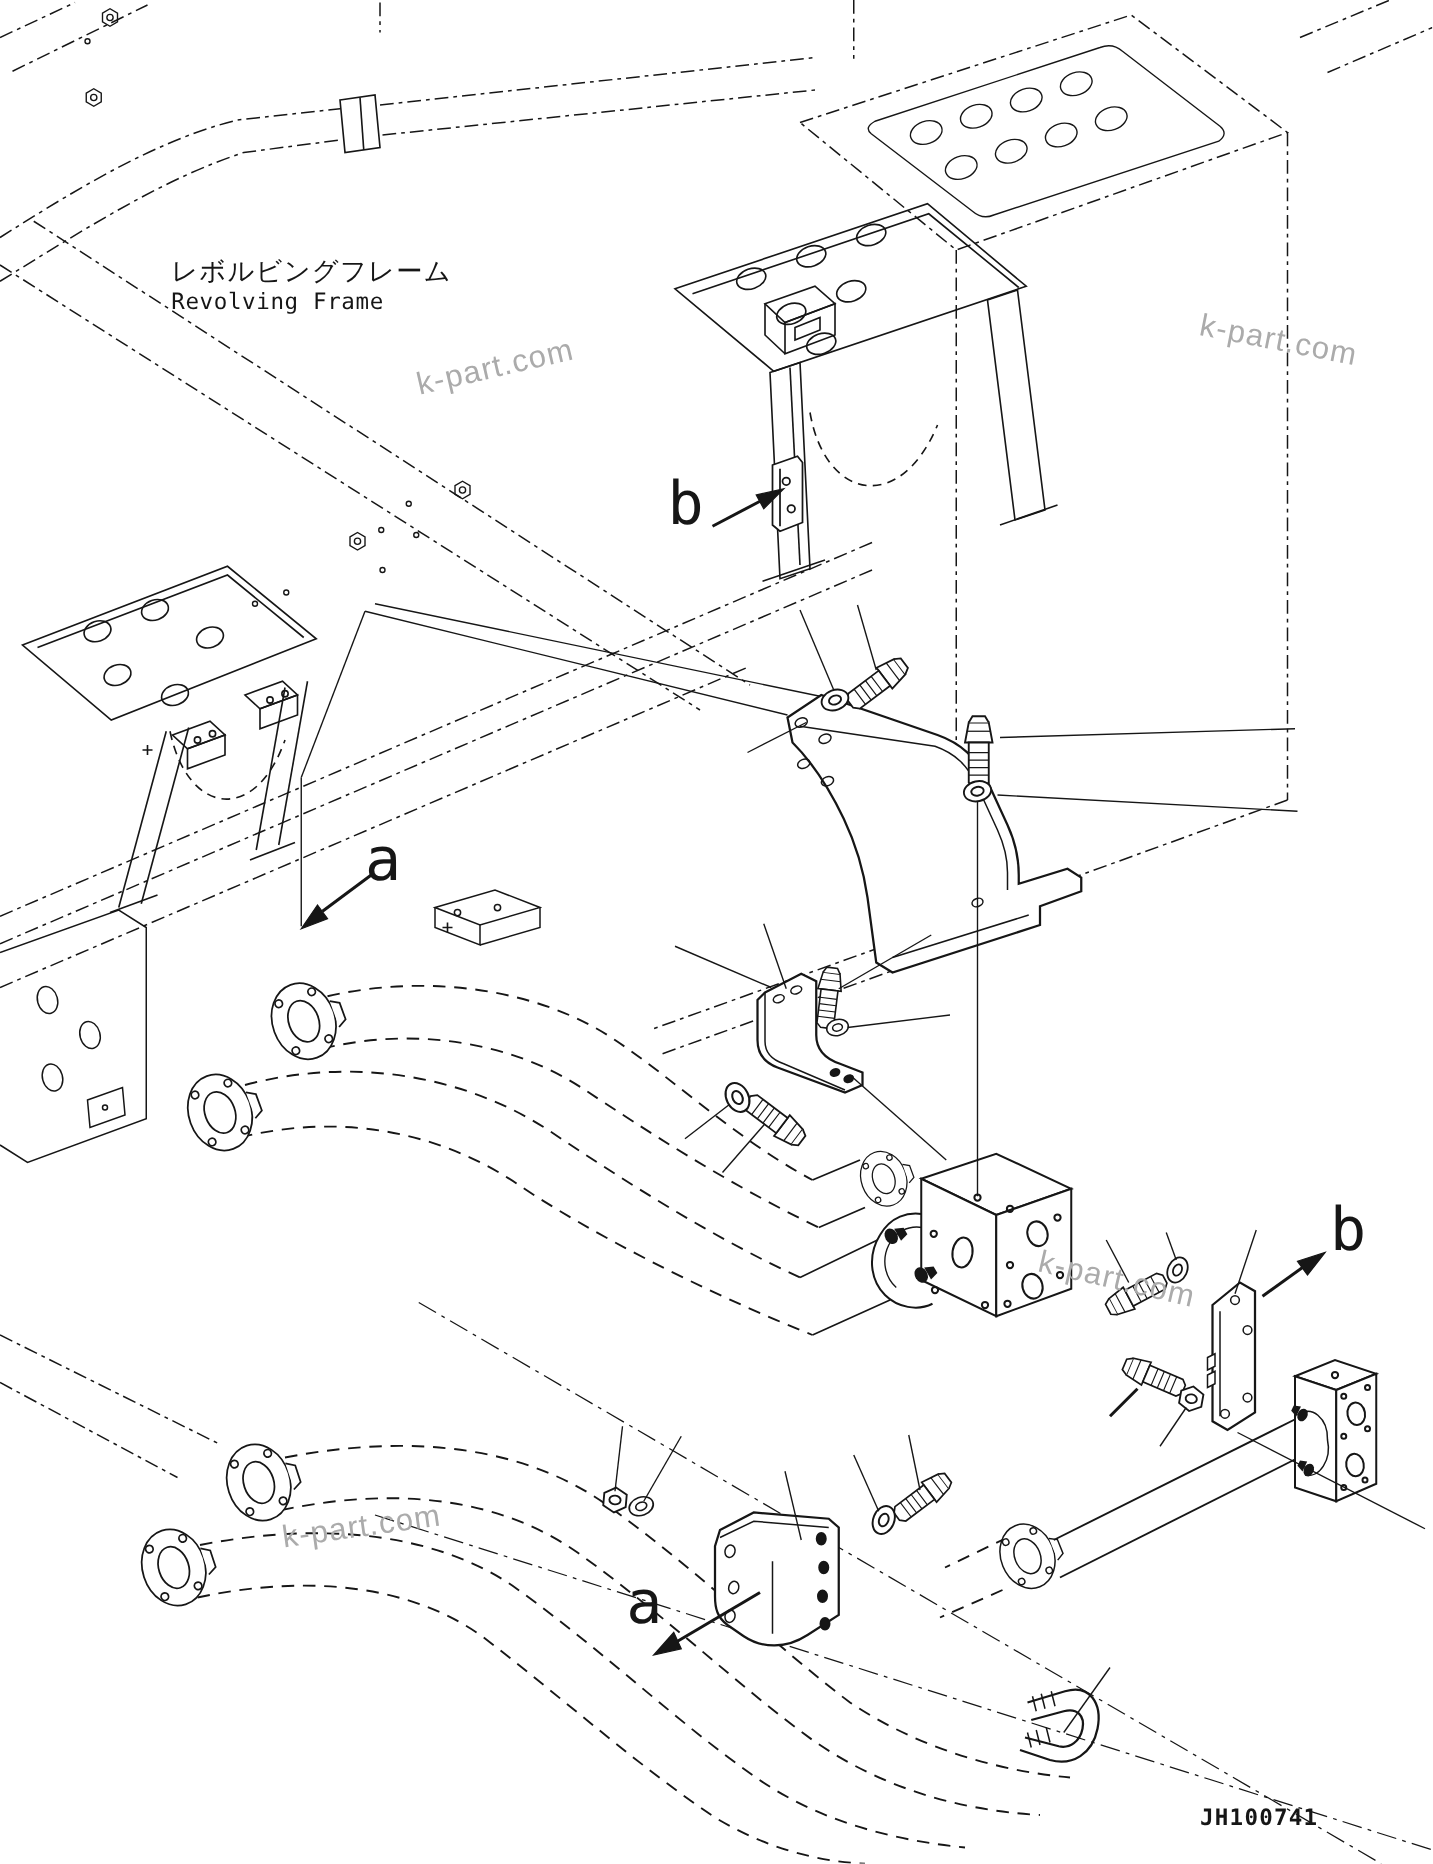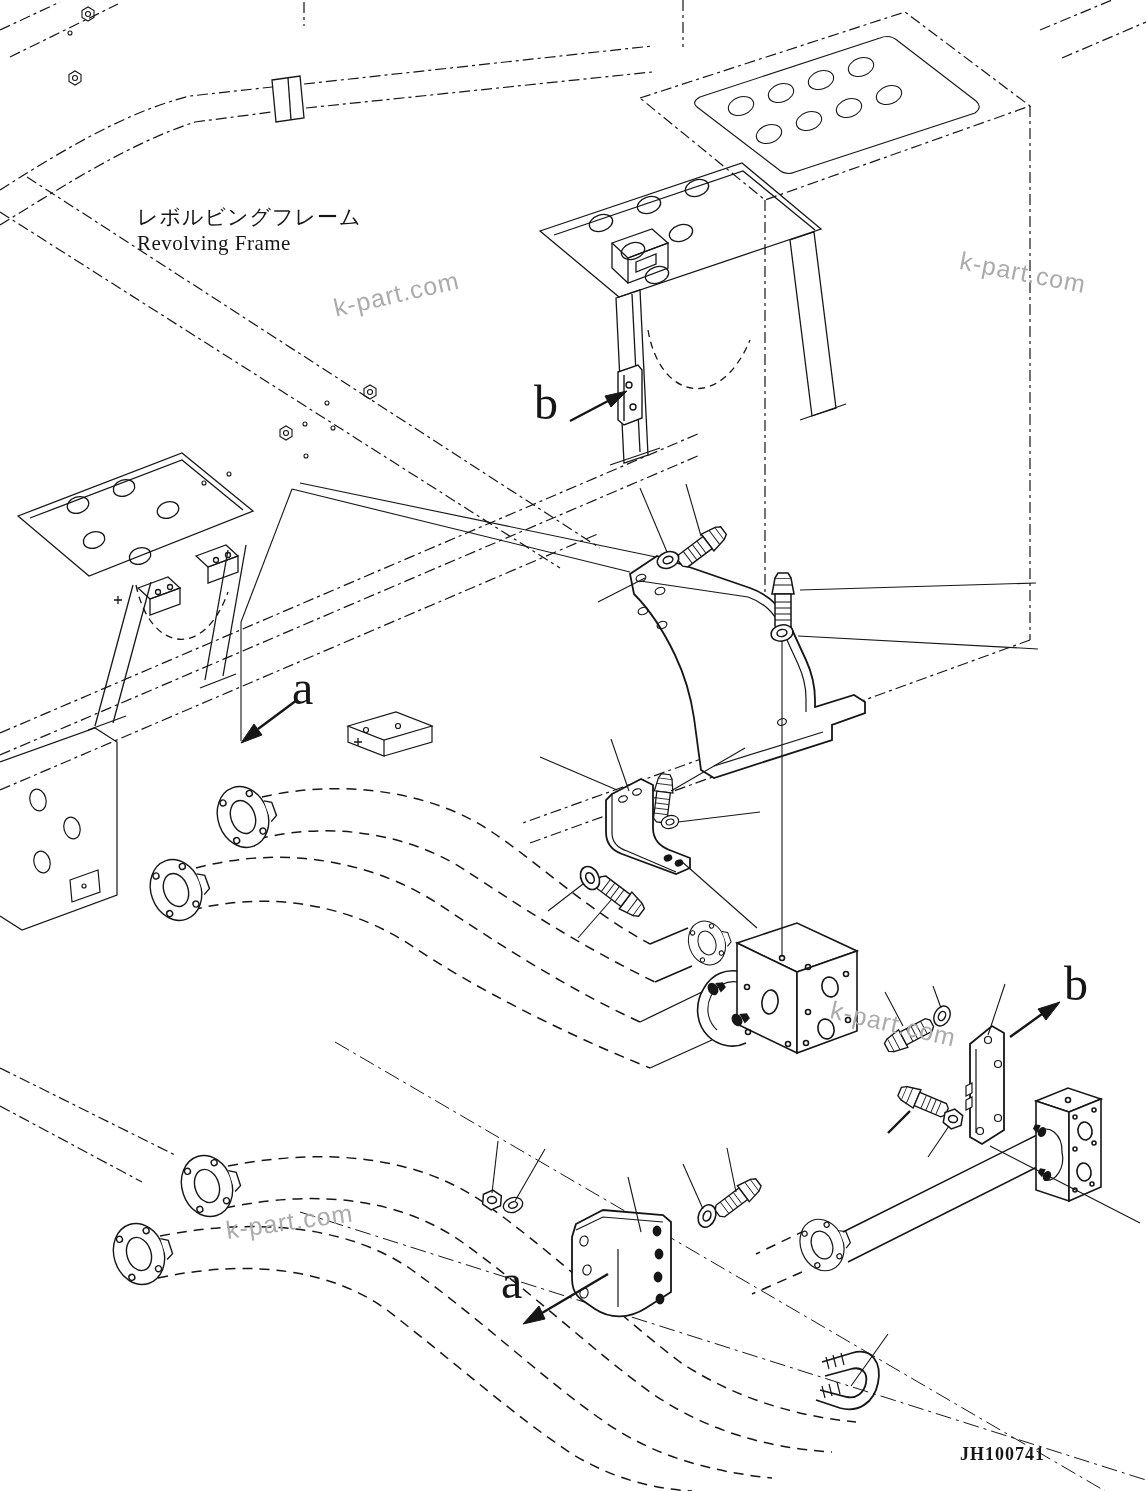--- a/index.html
+++ b/index.html
@@ -1,21 +1,21 @@
 <!DOCTYPE html>
 <html><head>
 <meta charset="utf-8">
 <style>
   html,body{margin:0;padding:0;background:#fff;}
   .canvas{position:relative;width:1146px;height:1491px;background:#fff;overflow:hidden;
           font-family:"DejaVu Sans Mono","DejaVu Sans",monospace;color:#161616;}
   svg{position:absolute;left:0;top:0;}
-  .txt{position:absolute;white-space:nowrap;font-family:Liberation Serif, serif;}
+  .txt{position:absolute;white-space:nowrap;}
   .title-jp{left:137px;top:203px;font-size:21px;letter-spacing:1px;}
-  .title-en{left:137px;top:231px;font-size:21px;letter-spacing:0.5px;}
+  .title-en{left:137px;top:231px;font-size:18px;letter-spacing:0.5px;}
   .viewlabel{font-size:48px;line-height:1;}
   .lbl-b-top{left:534px;top:379px;}
   .lbl-a-top{left:292px;top:664px;}
   .lbl-b-right{left:1064px;top:960px;}
   .lbl-a-bottom{left:501px;top:1258px;}
   .wm{font-family:"Liberation Sans",sans-serif;font-size:25px;letter-spacing:1px;
       transform-origin:0 50%;}
   .wm1{left:334px;top:294px;transform:rotate(-13deg);}
   .wm2{left:960px;top:246px;transform:rotate(11deg);}
   .wm3{left:831px;top:995px;transform:rotate(13deg);}

